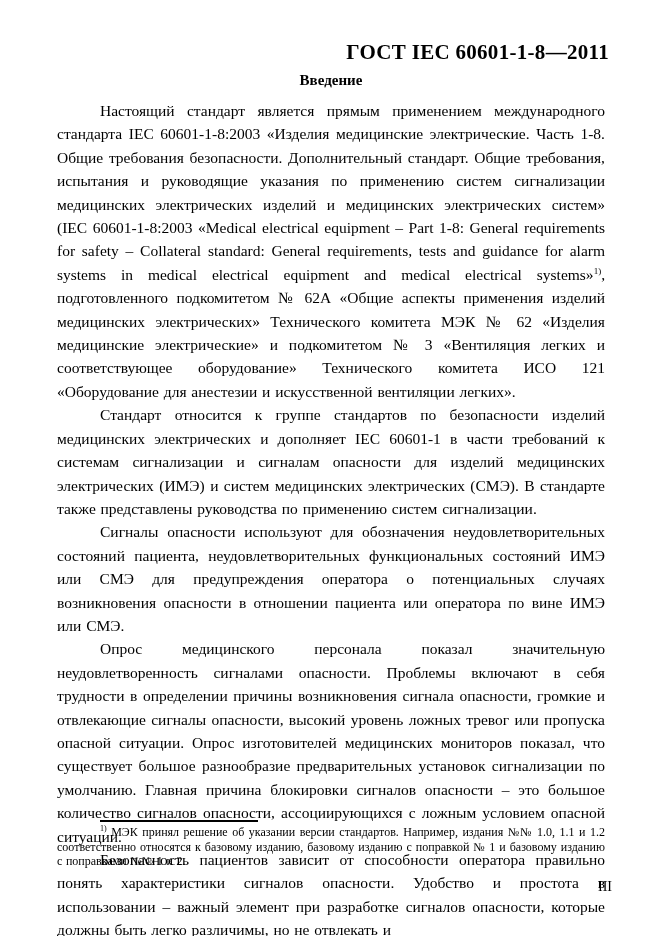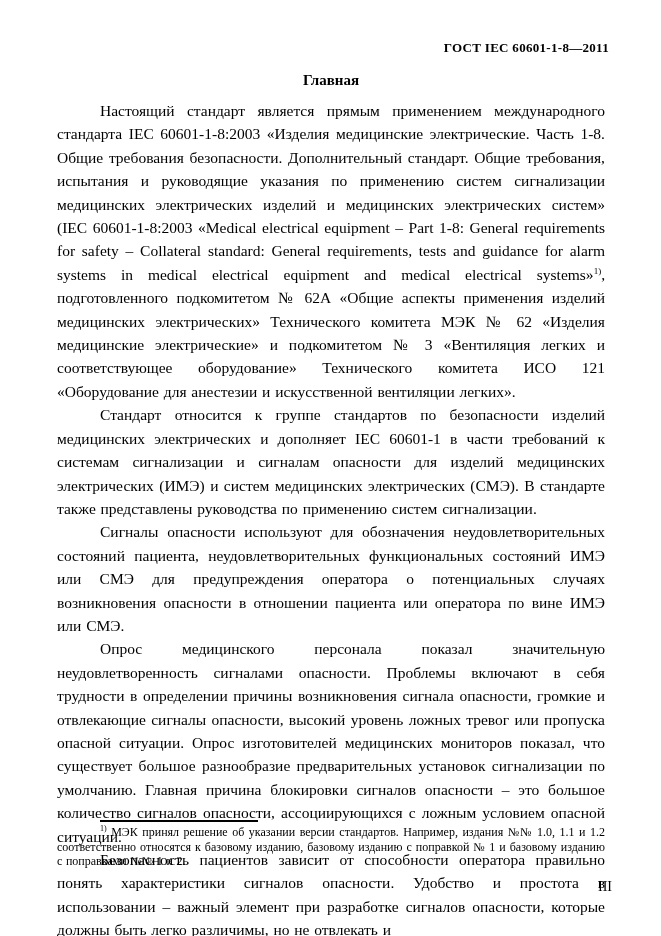--- a/index.html
+++ b/index.html
@@ -19,21 +19,21 @@
     position: absolute;
     inset: 0;
   }
   .header-code {
     position: absolute;
     top: 40px;
     left: 57px;
     right: 52px;
     text-align: right;
     font-weight: bold;
-    font-size: 13px;
+    font-size: 21px;
     letter-spacing: 0.3px;
   }
   .doc-title {
     position: absolute;
     top: 72px;
     left: 57px;
     width: 548px;
     text-align: center;
     font-weight: bold;
     font-size: 15px;
@@ -87,21 +87,21 @@
     font-size: 14px;
   }
 </style>
 </head>
 <body>
 
 <div class="page">
 
   <div class="header-code">ГОСТ IEC 60601-1-8—2011</div>
 
-  <div class="doc-title">Главная</div>
+  <div class="doc-title">Введение</div>
 
   <div class="body-text">
     <p><span>Настоящий стандарт является прямым применением международного стандарта IEC 60601-1-8:2003 «Изделия медицинские электрические. Часть 1-8. Общие требования безопасности. Дополнительный стандарт. Общие требования, испытания и руководящие указания по применению систем сигнализации медицинских электрических изделий и медицинских электрических систем» (IEC 60601-1-8:2003 «Medical electrical equipment – Part 1-8: General requirements for safety – Collateral standard: General requirements, tests and guidance for alarm systems in medical electrical equipment and medical electrical systems»</span><sup>1)</sup><span>, подготовленного подкомитетом № 62А «Общие аспекты применения изделий медицинских электрических» Технического комитета МЭК № 62 «Изделия медицинские электрические» и подкомитетом № 3 «Вентиляция легких и соответствующее оборудование» Технического комитета ИСО 121 «Оборудование для анестезии и искусственной вентиляции легких».</span></p>
 
     <p>Стандарт относится к группе стандартов по безопасности изделий медицинских электрических и дополняет IEC 60601-1 в части требований к системам сигнализации и сигналам опасности для изделий медицинских электрических (ИМЭ) и систем медицинских электрических (СМЭ). В стандарте также представлены руководства по применению систем сигнализации.</p>
 
     <p>Сигналы опасности используют для обозначения неудовлетворительных состояний пациента, неудовлетворительных функциональных состояний ИМЭ или СМЭ для предупреждения оператора о потенциальных случаях возникновения опасности в отношении пациента или оператора по вине ИМЭ или СМЭ.</p>
 
     <p>Опрос медицинского персонала показал значительную неудовлетворенность сигналами опасности. Проблемы включают в себя трудности в определении причины возникновения сигнала опасности, громкие и отвлекающие сигналы опасности, высокий уровень ложных тревог или пропуска опасной ситуации. Опрос изготовителей медицинских мониторов показал, что существует большое разнообразие предварительных установок сигнализации по умолчанию. Главная причина блокировки сигналов опасности – это большое количество сигналов опасности, ассоциирующихся с ложным условием опасной ситуации.</p>
 

